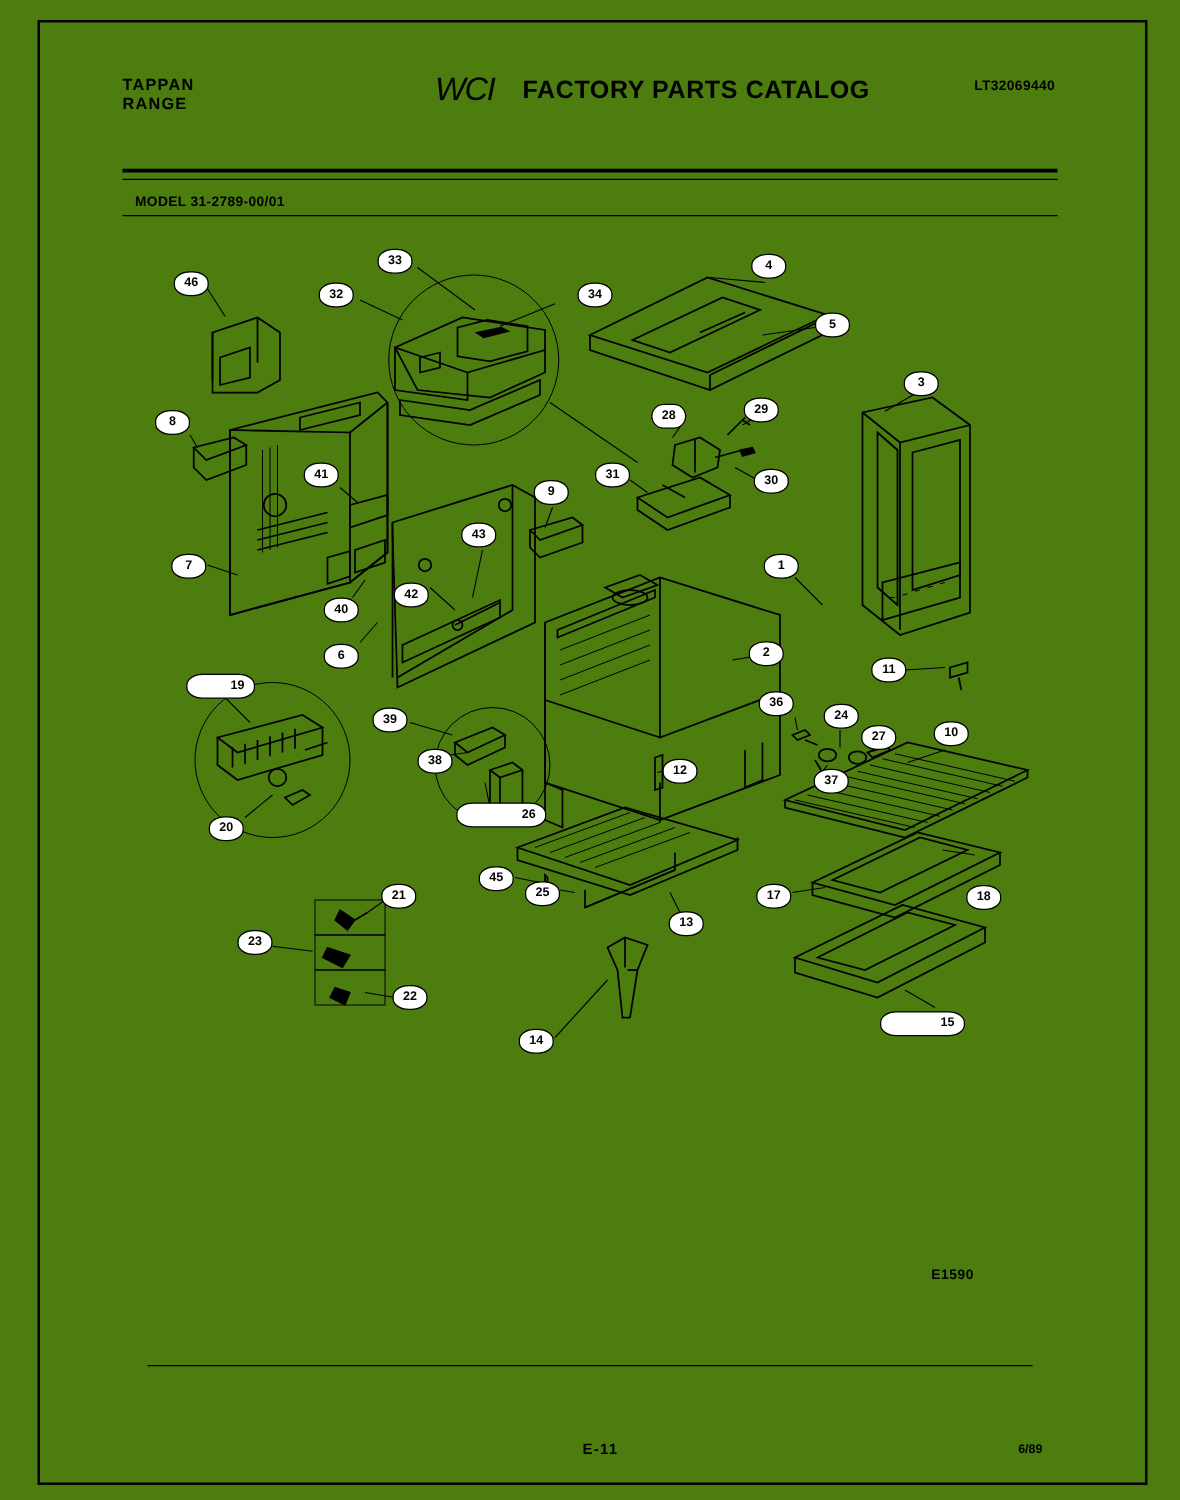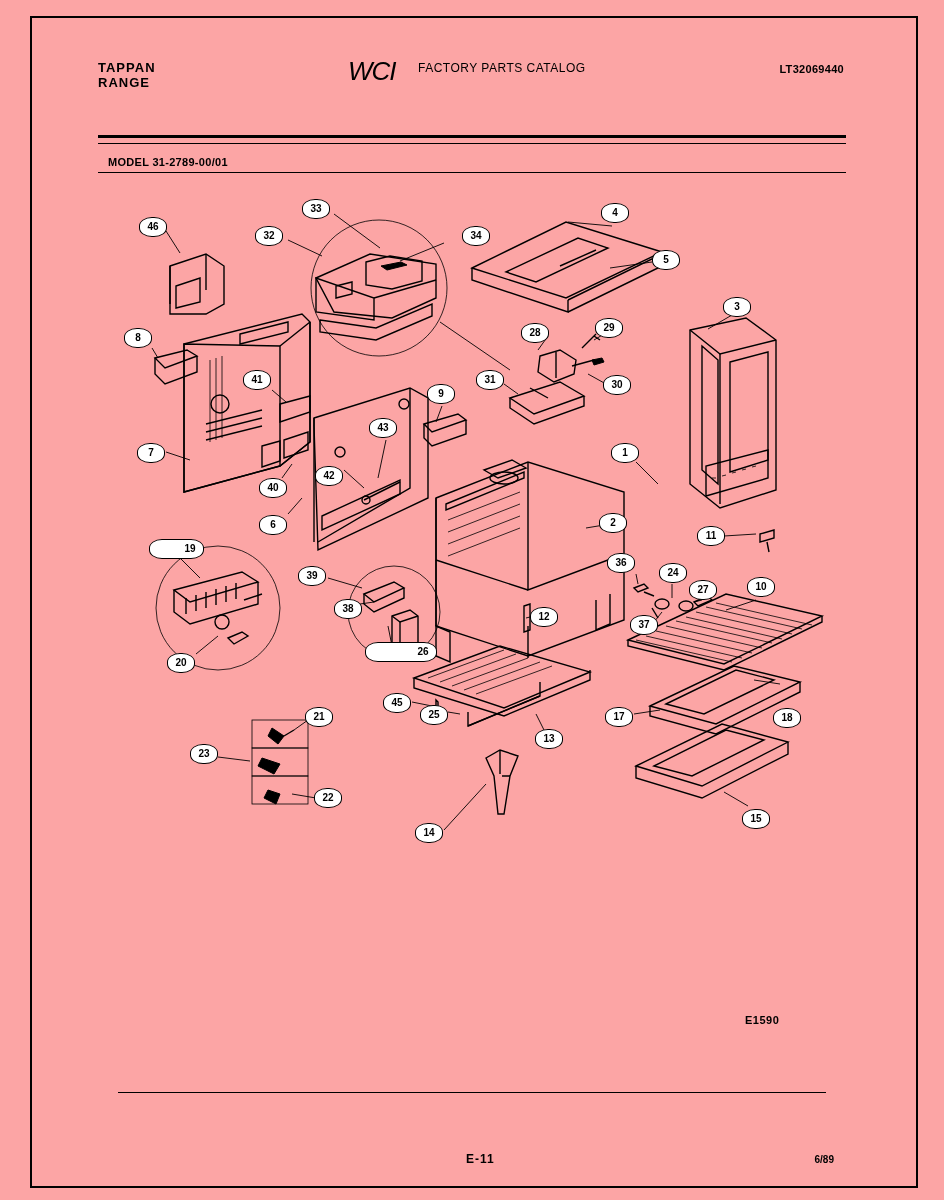--- a/index.html
+++ b/index.html
@@ -1,21 +1,21 @@
 <!DOCTYPE html>
 <html><head>
 <meta charset="utf-8">
 <style>
   html,body{margin:0;padding:0;background:#ffffff;}
   body{width:944px;height:1200px;font-family:"Liberation Sans",sans-serif;color:#000;}
-  #page{position:relative;width:944px;height:1200px;background:#fca5a5;overflow:hidden;}
+  #page{position:relative;width:944px;height:1200px;background:#4d7c0f;overflow:hidden;}
   .border-outer{position:absolute;left:30px;top:16px;width:884px;height:1168px;border:2px solid #000;}
   .brand{position:absolute;left:98px;top:60px;font-size:13px;font-weight:bold;letter-spacing:1px;line-height:15px;}
   .wci{position:absolute;left:348px;top:56px;font-size:26px;font-weight:normal;font-style:italic;letter-spacing:-1px;}
-  .catalog-title{position:absolute;left:418px;top:61px;font-size:12px;font-weight:normal;letter-spacing:0.5px;}
+  .catalog-title{position:absolute;left:418px;top:61px;font-size:20px;font-weight:bold;letter-spacing:0.5px;}
   .doc-num{position:absolute;right:100px;top:63px;font-size:11px;font-weight:bold;letter-spacing:0.3px;}
   .rule-top{position:absolute;left:98px;top:135px;width:748px;height:3px;background:#000;}
   .rule-thin{position:absolute;left:98px;top:143px;width:748px;height:1px;background:#000;}
   .model{position:absolute;left:108px;top:156px;font-size:11px;font-weight:bold;letter-spacing:0.3px;}
   .rule-model{position:absolute;left:98px;top:172px;width:748px;height:1px;background:#000;}
   .figcode{position:absolute;left:745px;top:1014px;font-size:11px;font-weight:bold;letter-spacing:0.5px;}
   .rule-bottom{position:absolute;left:118px;top:1092px;width:708px;height:1px;background:#000;}
   .pagenum{position:absolute;left:466px;top:1152px;font-size:12px;font-weight:bold;letter-spacing:1px;}
   .daterev{position:absolute;right:110px;top:1154px;font-size:10px;font-weight:bold;}
   .callout{position:absolute;width:26px;height:18px;border:1.3px solid #000;border-radius:13px/9px;
@@ -282,41 +282,41 @@
       <div class="callout" style="left: 652px; top: 250px;">5</div>
       <div class="callout" style="left: 259px; top: 515px;">6</div>
       <div class="callout" style="left: 137px; top: 443px;">7</div>
       <div class="callout" style="left: 124px; top: 328px;">8</div>
       <div class="callout" style="left: 427px; top: 384px;">9</div>
       <div class="callout" style="left: 747px; top: 577px;">10</div>
       <div class="callout" style="left: 697px; top: 526px;">11</div>
       <div class="callout" style="left: 530px; top: 607px;">12</div>
       <div class="callout" style="left: 535px; top: 729px;">13</div>
       <div class="callout" style="left: 415px; top: 823px;">14</div>
-      <div class="callout" style="left: 742px; top: 809px;">15</div>
+      <div class="callout" style="left: 704px; top: 809px; padding-left: 40px;">15</div>
       <div class="callout" style="left: 605px; top: 707px;">17</div>
       <div class="callout" style="left: 773px; top: 708px;">18</div>
       <div class="callout" style="left: 149px; top: 539px; padding-left: 27px;">19</div>
       <div class="callout" style="left: 167px; top: 653px;">20</div>
       <div class="callout" style="left: 305px; top: 707px;">21</div>
       <div class="callout" style="left: 314px; top: 788px;">22</div>
       <div class="callout" style="left: 190px; top: 744px;">23</div>
       <div class="callout" style="left: 659px; top: 563px;">24</div>
       <div class="callout" style="left: 420px; top: 705px;">25</div>
       <div class="callout" style="left: 365px; top: 642px; padding-left: 44px;">26</div>
       <div class="callout" style="left: 689px; top: 580px;">27</div>
-      <div class="callout" style="left: 521px; top: 323px;">28</div>
+      <div class="callout" style="left: 521px; top: 323px; border-radius: 10px;">28</div>
       <div class="callout" style="left: 595px; top: 318px;">29</div>
       <div class="callout" style="left: 603px; top: 375px;">30</div>
       <div class="callout" style="left: 476px; top: 370px;">31</div>
       <div class="callout" style="left: 255px; top: 226px;">32</div>
       <div class="callout" style="left: 302px; top: 199px;">33</div>
       <div class="callout" style="left: 438px; top: 226px; margin-left: 24px;">34</div>
       <div class="callout" style="left: 607px; top: 553px;">36</div>
-      <div class="callout" style="left: 630px; top: 615px;">37</div>
+      <div class="callout" style="left: 651px; top: 615px;">37</div>
       <div class="callout" style="left: 334px; top: 599px;">38</div>
       <div class="callout" style="left: 298px; top: 566px;">39</div>
       <div class="callout" style="left: 259px; top: 478px;">40</div>
       <div class="callout" style="left: 243px; top: 370px;">41</div>
       <div class="callout" style="left: 315px; top: 466px;">42</div>
       <div class="callout" style="left: 369px; top: 418px;">43</div>
       <div class="callout" style="left: 383px; top: 693px;">45</div>
       <div class="callout" style="left: 139px; top: 217px;">46</div>
     </div>
 </div>

